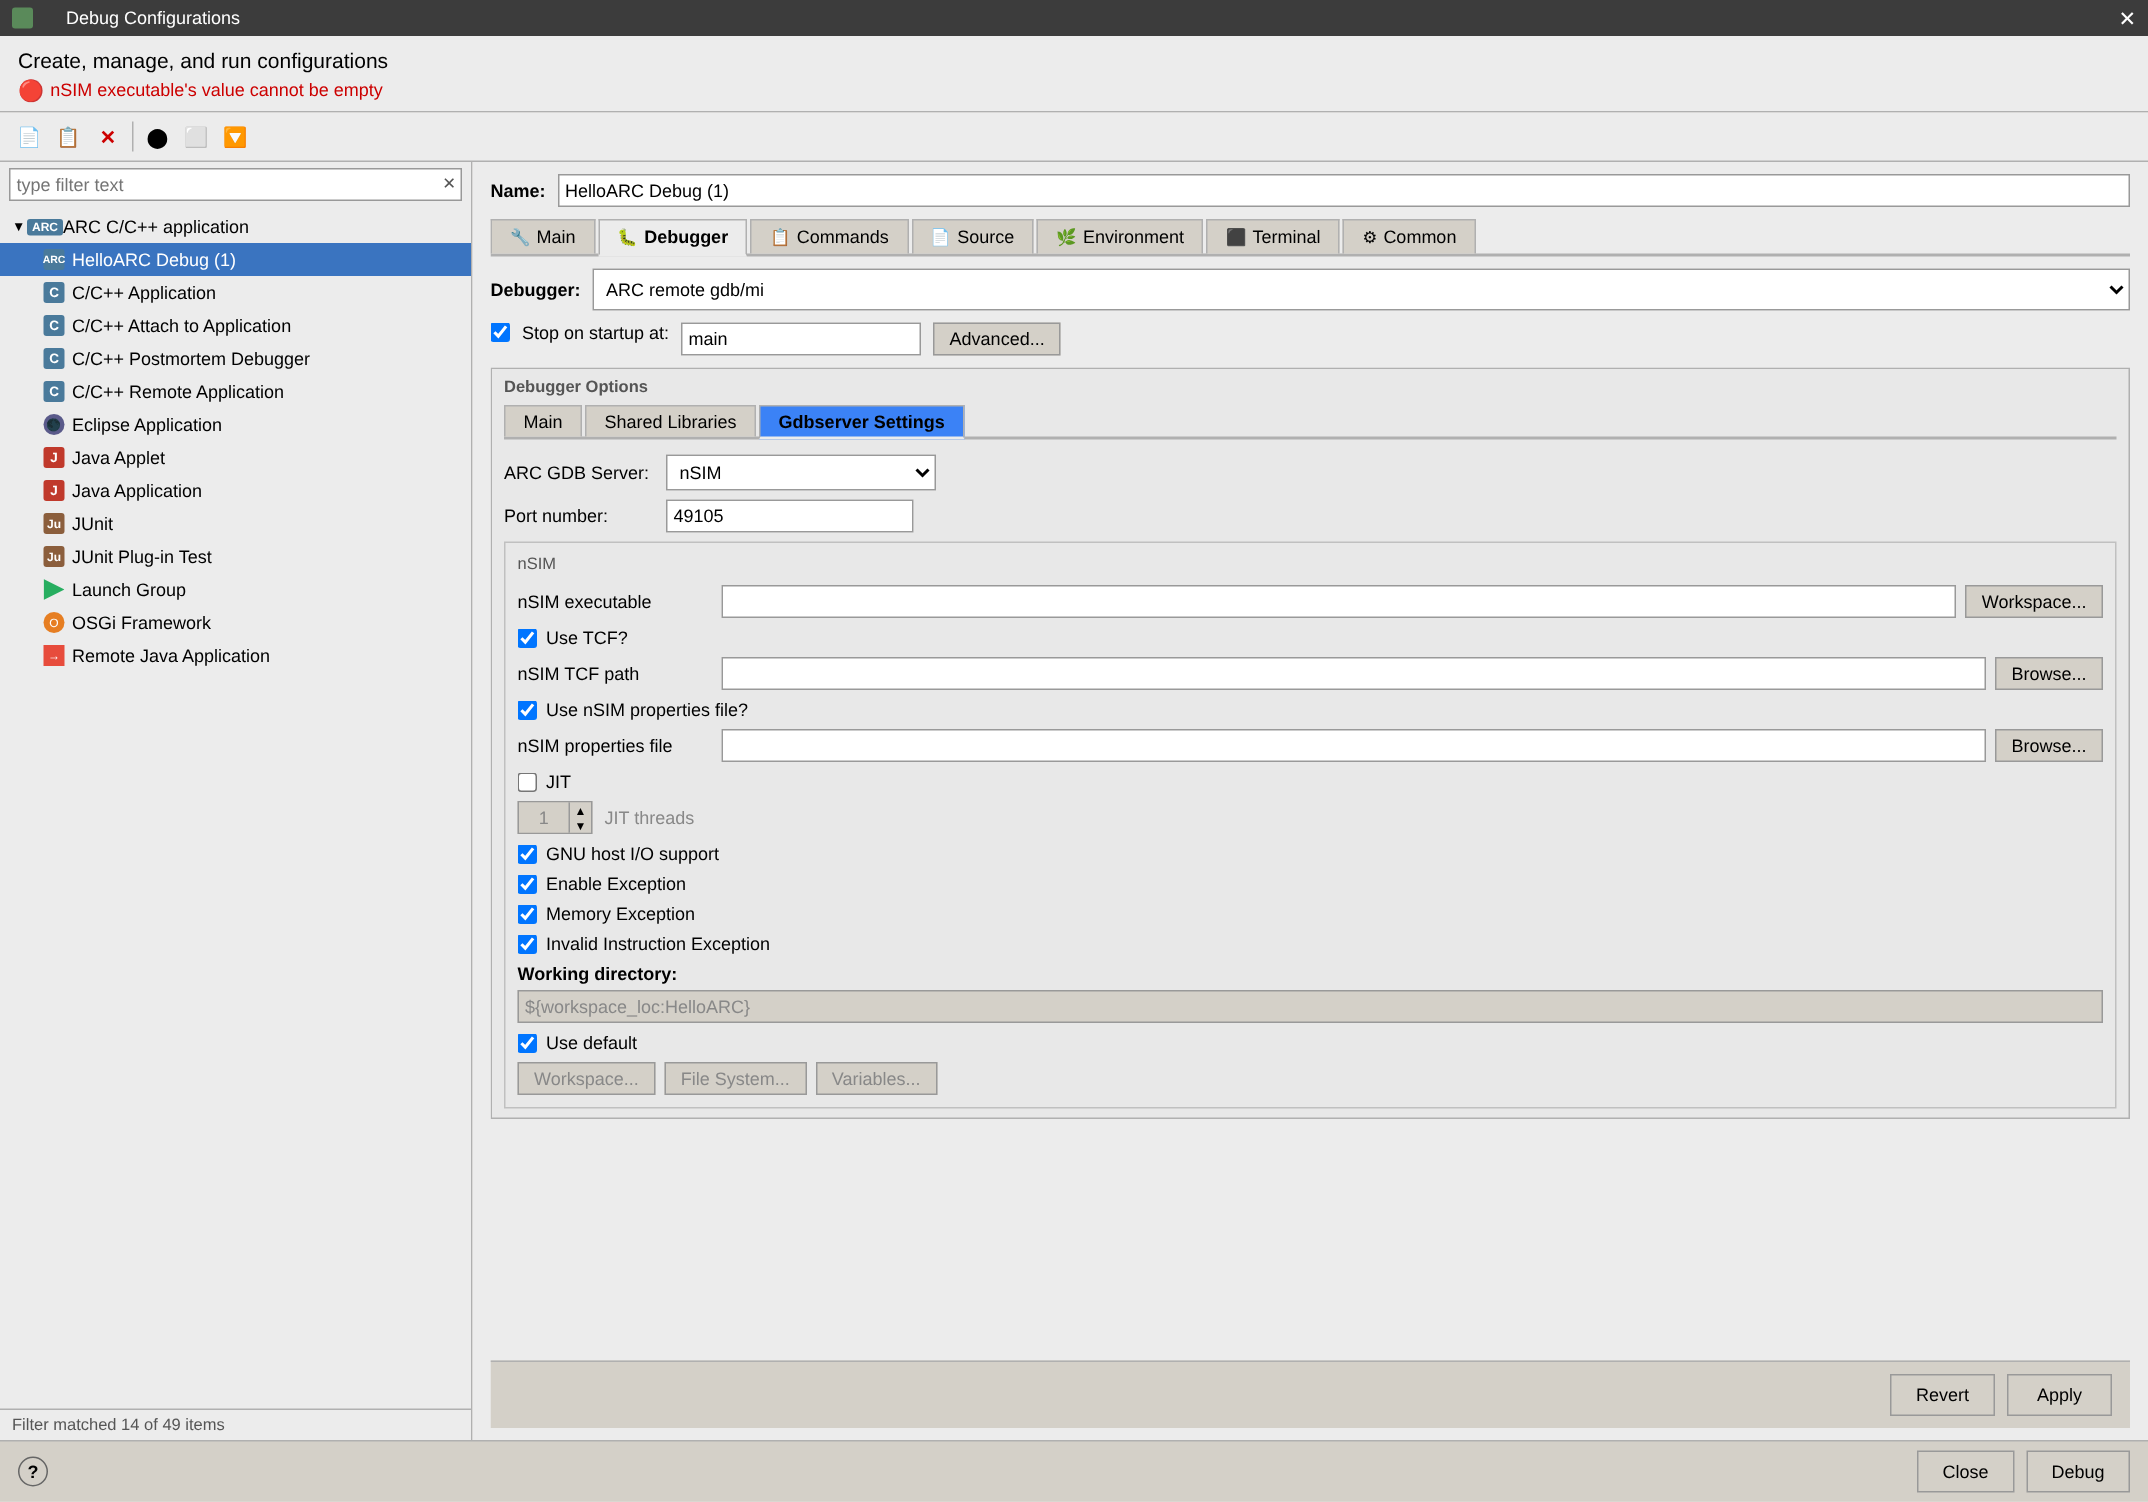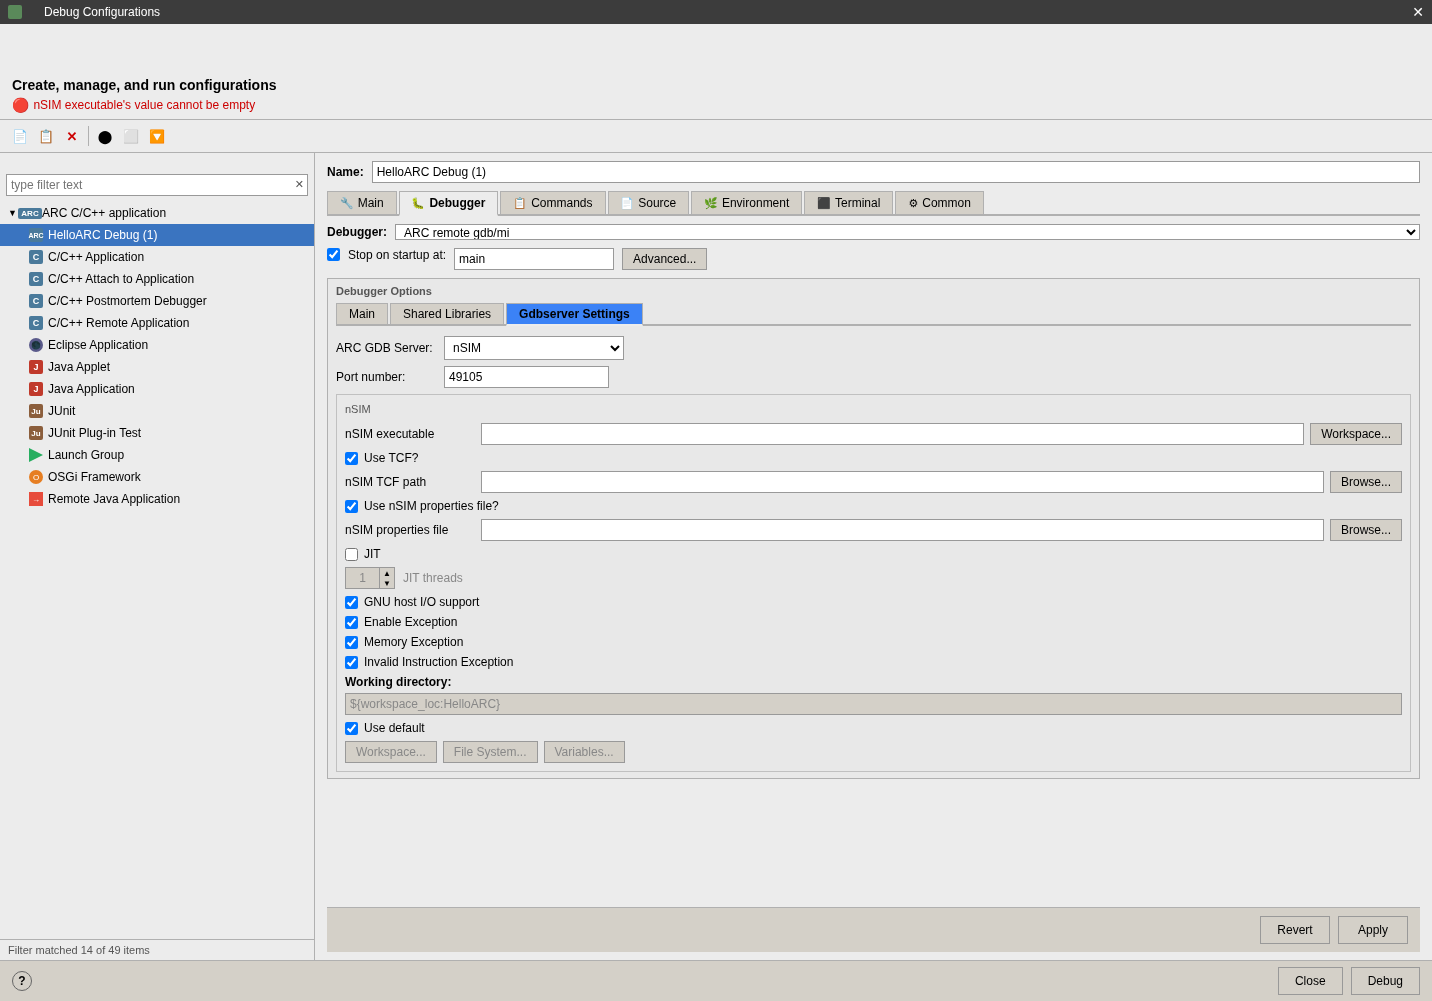--- a/index.html
+++ b/index.html
@@ -45,24 +45,23 @@
       cursor: pointer;
       font-size: 14px;
     }
     .header-section {
       background: #ececec;
       padding: 8px 12px 6px 12px;
       border-bottom: 1px solid #b0b0b0;
     }
     .header-title {
       font-size: 14px;
-      font-weight: bold;
+      font-weight: normal;
       color: #000;
       margin-bottom: 4px;
-      margin-top: 45px;
     }
     .error-message {
       display: flex;
       align-items: center;
       gap: 4px;
       color: #c00;
       font-size: 12px;
     }
     .error-icon {
       color: #c00;
@@ -102,21 +101,20 @@
       width: 315px;
       min-width: 315px;
       background: #ececec;
       border-right: 1px solid #b0b0b0;
       display: flex;
       flex-direction: column;
     }
     .filter-input-wrap {
       padding: 4px 6px;
       position: relative;
-      margin-top: 17px;
     }
     .filter-input {
       width: 100%;
       height: 22px;
       border: 1px solid #999;
       background: #fff;
       padding: 0 22px 0 4px;
       font-size: 12px;
       color: #888;
     }
@@ -316,21 +314,21 @@
       align-items: center;
       gap: 8px;
       margin-bottom: 8px;
     }
     .debugger-label {
       font-size: 12px;
       font-weight: bold;
     }
     .debugger-select {
       flex: 1;
-      height: 16px;
+      height: 28px;
       border: 1px solid #999;
       background: #fff;
       font-size: 12px;
       padding: 0 4px;
     }
     .stop-row {
       display: flex;
       align-items: flex-start;
       gap: 8px;
       margin-bottom: 8px;

